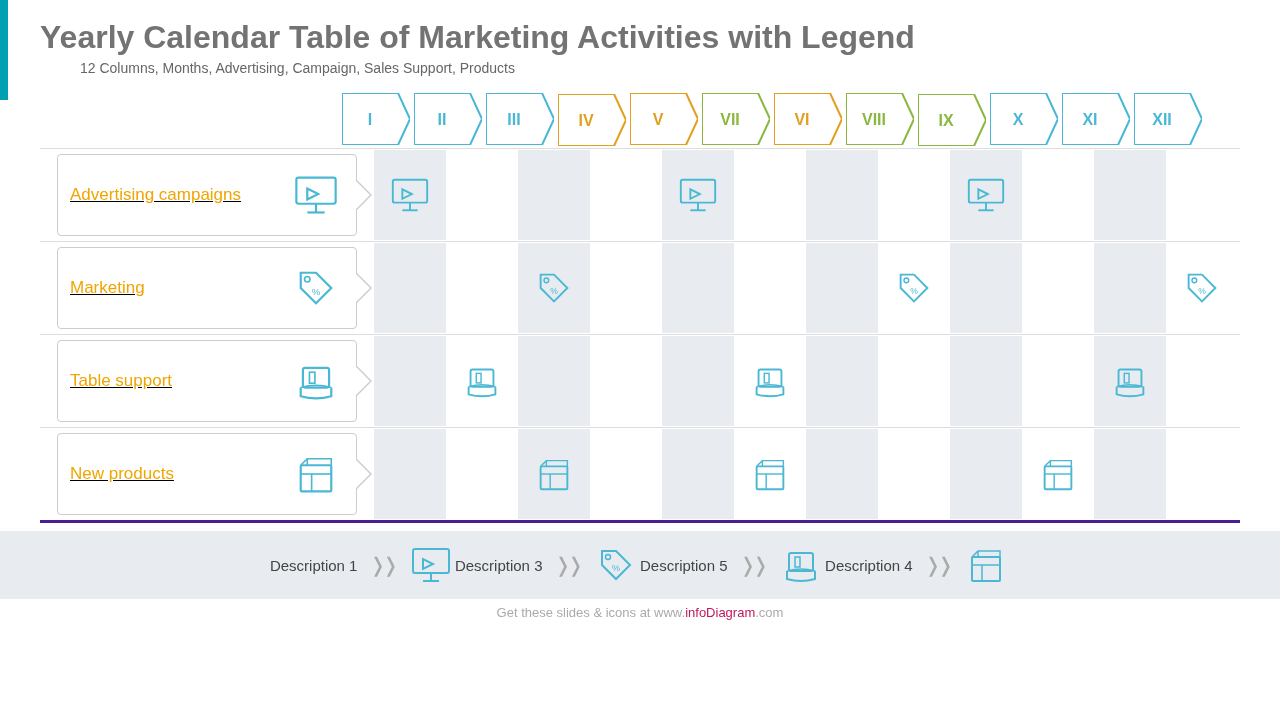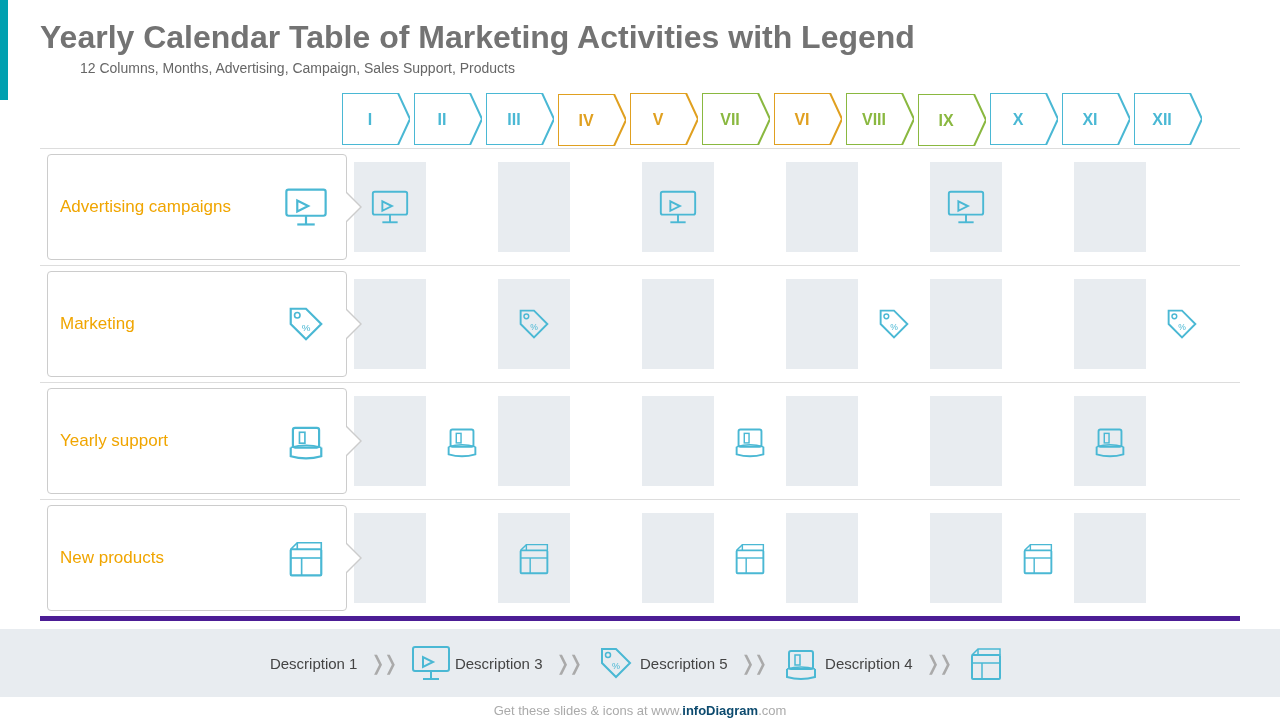--- a/index.html
+++ b/index.html
@@ -66,34 +66,35 @@
     }
 
     .activity-row {
       display: flex;
       align-items: center;
       border-top: 1px solid #ddd;
       min-height: 90px;
     }
 
     .activity-row:last-child {
-      border-bottom: 5px solid #4c1d95;
+      border-bottom: 3px solid #4c1d95;
     }
 
     .activity-label {
       width: 300px;
       min-height: 80px;
       display: flex;
       align-items: center;
-      padding: 24px 12px;
+      padding: 12px 12px;
       border: 1.5px solid #ccc;
       border-radius: 4px;
-      margin: 5px 7px;
+      margin: 5px 17px;
       position: relative;
       background: #fff;
+      text-decoration: underline;
     }
 
     .activity-label-text {
       font-size: 17px;
       color: #f0a500;
       font-weight: 400;
       flex: 1;
     }
 
     .activity-label-icon {
@@ -193,22 +194,22 @@
     }
 
     .footer-text {
       text-align: center;
       font-size: 13px;
       color: #aaa;
       margin-top: 6px;
     }
 
     .footer-text span {
-      font-weight: 700;
-      color: #0c4a6e;
+      font-weight: 400;
+      color: #be185d;
     }
   </style>
 </head>
 <body>
 
 <div class="left-accent"></div>
 
 <div class="header">
   <div class="title">Yearly Calendar Table of Marketing Activities with Legend</div>
   <div class="subtitle">12 Columns, Months, Advertising, Campaign, Sales Support, Products</div>
@@ -382,21 +383,21 @@
               <svg viewBox="0 0 44 44" fill="none" xmlns="http://www.w3.org/2000/svg" style="width: 42px; height: 42px;">
     <path d="M8 8 L8 22 L22 36 L36 22 L22 8 Z" stroke="#4ab8d4" stroke-width="2" fill="none"></path>
     <circle cx="14" cy="14" r="2.5" stroke="#4ab8d4" stroke-width="1.5" fill="none"></circle>
     <text x="18" y="28" font-size="9" fill="#4ab8d4" font-family="Arial">%</text>
   </svg>
             </div>
           </div>
         </div>
         <div class="activity-row">
           <div class="activity-label">
-            <div class="activity-label-text">Yearly support</div>
+            <div class="activity-label-text">Table support</div>
             <div class="activity-label-icon" style="width: 56px; height: 56px; display: flex; align-items: center; justify-content: center;">
               <svg viewBox="0 0 44 44" fill="none" xmlns="http://www.w3.org/2000/svg" style="width: 48px; height: 48px;">
     <rect x="10" y="10" width="24" height="18" rx="2" stroke="#4ab8d4" stroke-width="2"></rect>
     <rect x="16" y="14" width="5" height="10" stroke="#4ab8d4" stroke-width="1.5"></rect>
     <path d="M8 28 Q22 24 36 28" stroke="#4ab8d4" stroke-width="1.5" fill="none"></path>
     <path d="M8 28 L8 36 Q22 40 36 36 L36 28" stroke="#4ab8d4" stroke-width="2" fill="none"></path>
   </svg>
             </div>
           </div>
           <div class="calendar-cells">

